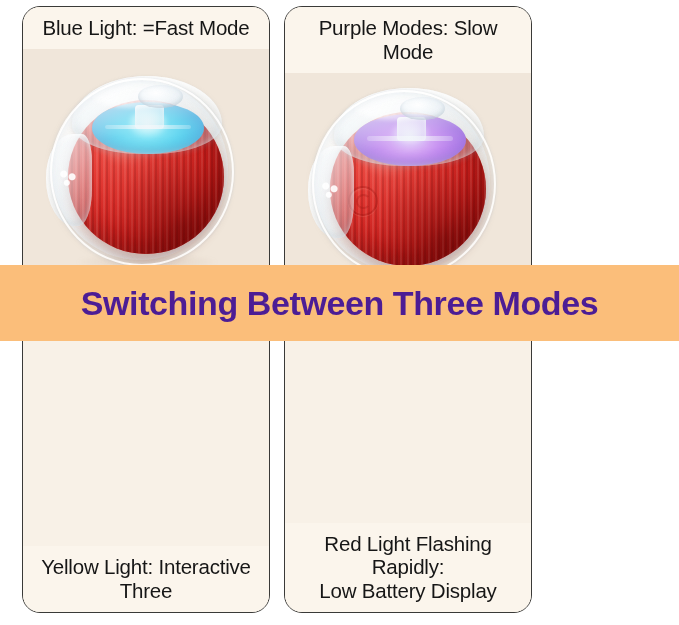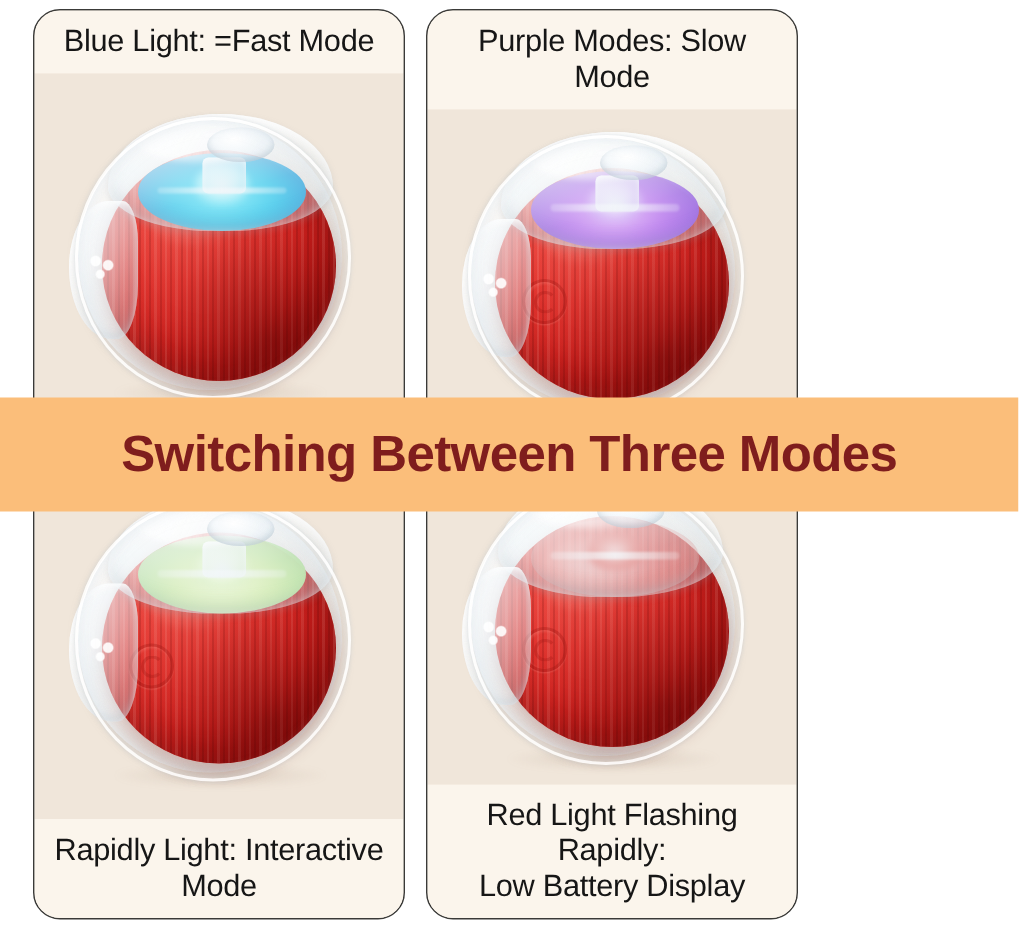--- a/index.html
+++ b/index.html
@@ -41,21 +41,21 @@
     position: relative;
     border: 1.4px solid #3a3a38;
     border-radius: 18px;
     background: #f8f1e7;
     overflow: hidden;
     display: flex;
     flex-direction: column;
   }
 
   .panel.label-top { flex-direction: column; }
-  .panel.label-bottom { flex-direction: column-reverse; }
+  .panel.label-bottom { flex-direction: column-reverse; align-items: center; }
 
   .panel-label {
     flex: 0 0 auto;
     background: #fbf5ec;
     color: #161616;
     font-size: 20.5px;
     line-height: 1.16;
     letter-spacing: -0.2px;
     text-align: center;
     padding: 9px 6px 9px 6px;
@@ -349,21 +349,21 @@
     top: 265px;
     width: 679px;
     height: 76px;
     background: #fbbe7a;
     display: flex;
     align-items: center;
     justify-content: center;
     z-index: 5;
   }
   .banner-text {
-    color: #7f1d1d;
+    color: #4c1d95;
     font-size: 34px;
     font-weight: bold;
     letter-spacing: -0.4px;
     line-height: 1;
     white-space: nowrap;
   }
 </style>
 </head>
 <body>
 
@@ -426,21 +426,21 @@
           </div>
           <div class="wing">
             <div class="wing-dots"></div>
           </div>
           <div class="shell-rim"></div>
         </div>
       </div>
     </div>
 
     <div class="panel label-bottom">
-      <div class="panel-label">Rapidly Light: Interactive Mode</div>
+      <div class="panel-label">Yellow Light: Interactive Three</div>
       <div class="panel-photo">
         <div class="ball-stage mode-yellow">
           <div class="ground-shadow"></div>
           <div class="shell"></div>
           <div class="ball-body">
             <div class="ribs"></div>
             <div class="ribs-hi"></div>
             <div class="ball-gloss"></div>
             <div class="ball-shadow-edge"></div>
             <div class="emboss-logo"></div>

